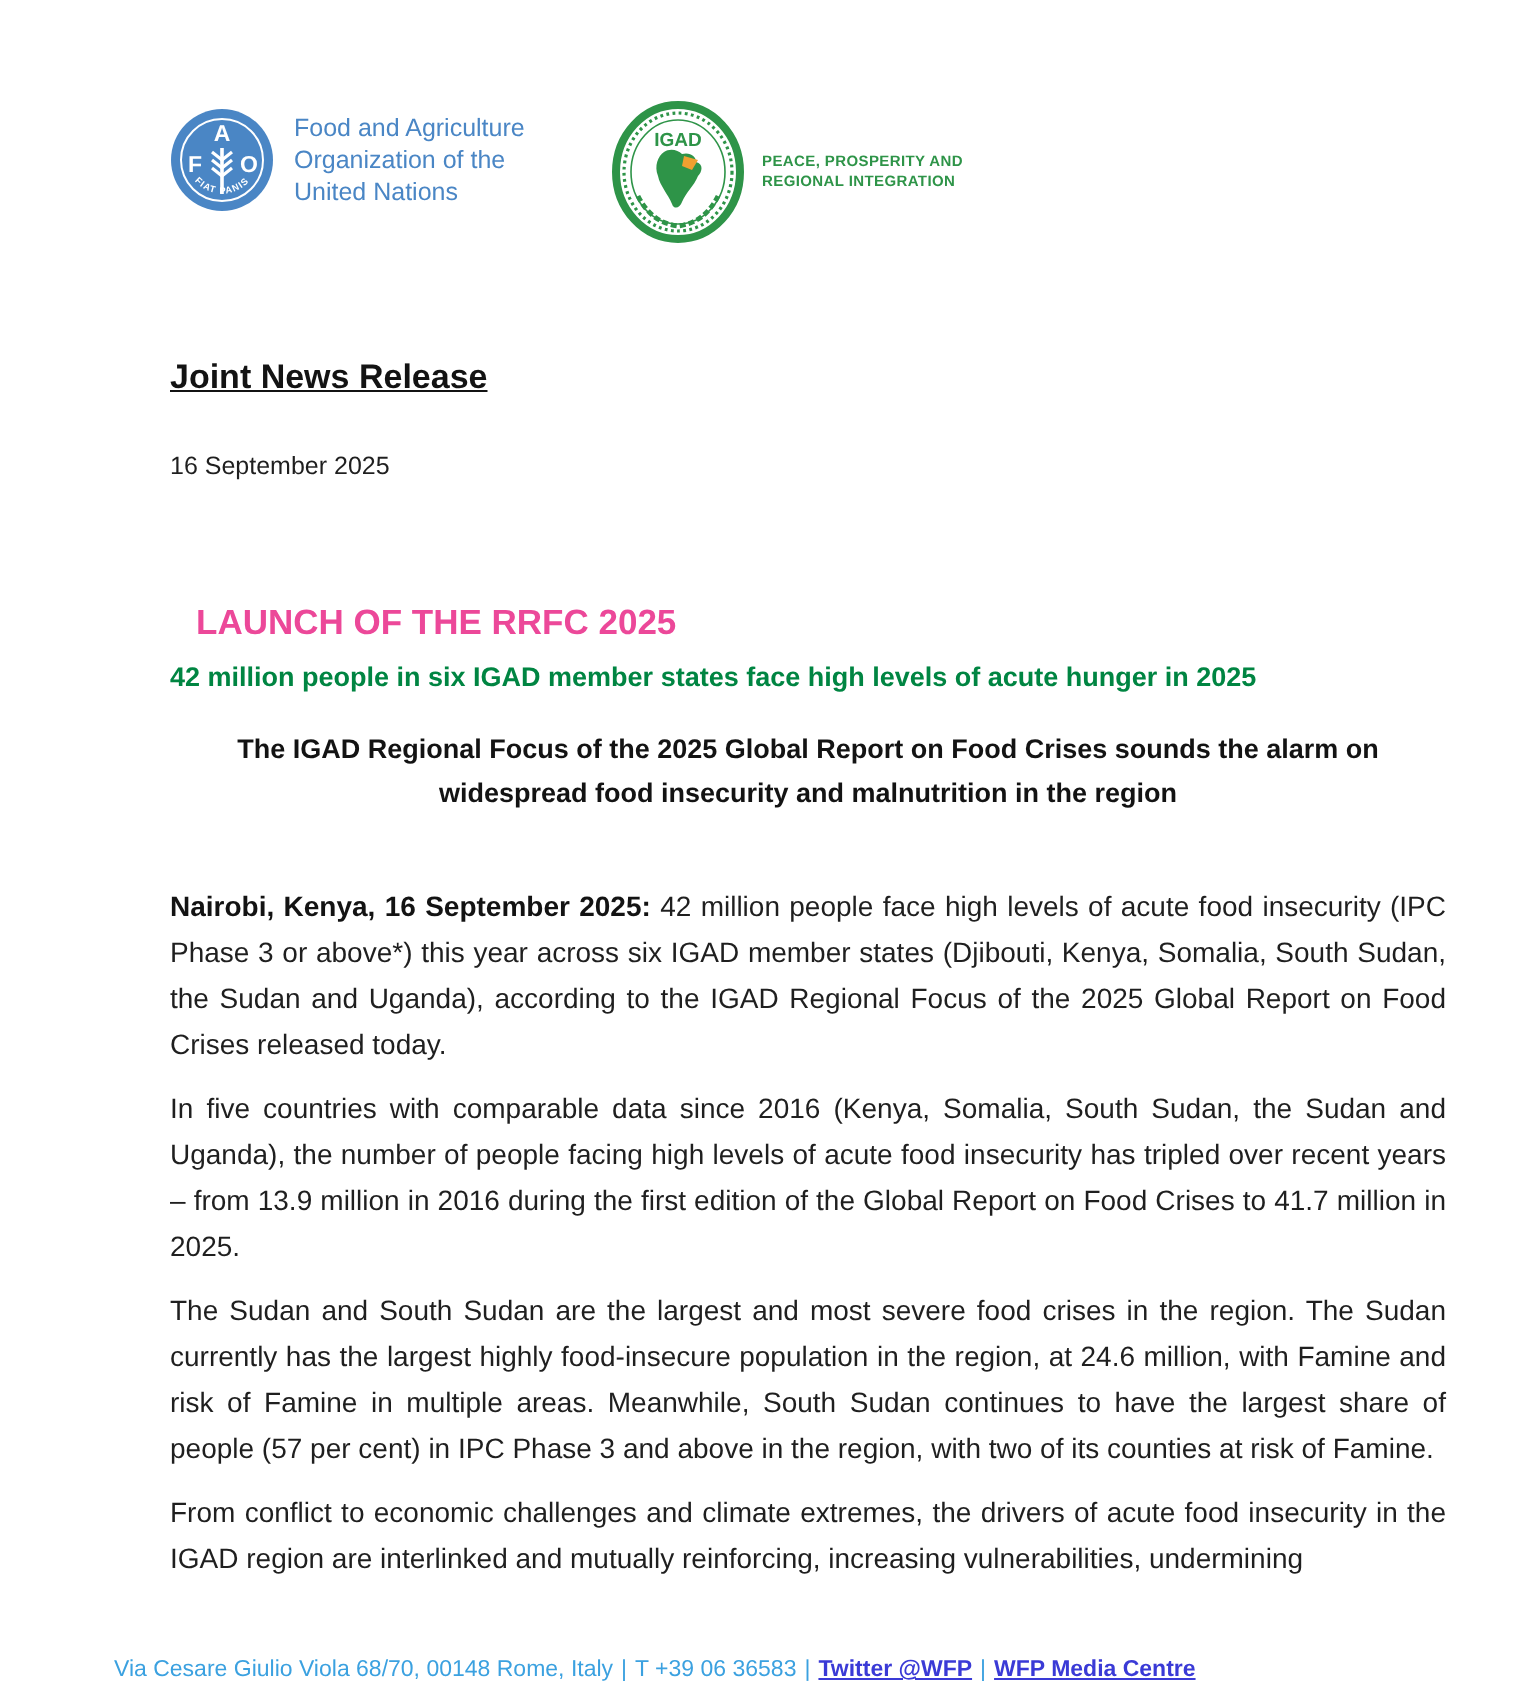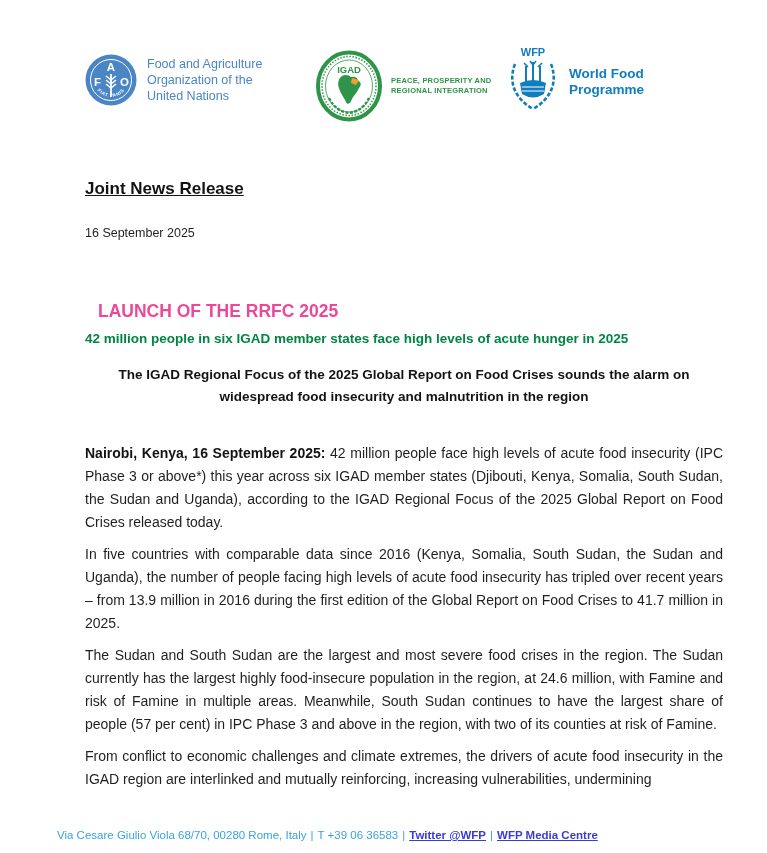--- a/index.html
+++ b/index.html
@@ -8,21 +8,21 @@
     width: 767px;
     height: 853px;
     background: #ffffff;
     overflow: hidden;
     font-family: "Liberation Sans", sans-serif;
   }
 
   
   .logo-group { position: absolute; display: flex; align-items: center; }
   .fao-group  { left: 85px;  top: 54px; }
-  .igad-group { left: 316px; top: 50px; }
+  .igad-group { left: 306px; top: 50px; }
   .wfp-group  { left: 505px; top: 45px; }
 
   .fao-label {
     margin-left: 10px; width: 134px;
     font-weight: normal; font-size: 12.5px; line-height: 16px;
     color: #4a86c5;
   }
   .igad-label {
     margin-left: 9px; width: 116px;
     font-weight: bold; font-size: 7.5px; line-height: 10px;
@@ -107,46 +107,35 @@
       <ellipse cx="33" cy="36" rx="27" ry="29.5" fill="none" stroke="#2e9448" stroke-width="1.6" stroke-dasharray="1.4 1.7"></ellipse>
       <ellipse cx="33" cy="36" rx="23.5" ry="26" fill="#ffffff" stroke="#2e9448" stroke-width="0.8"></ellipse>
       <text class="igad-word" x="33" y="23">IGAD</text>
       <path d="M26 26 C29 24 33 25 35 27 C39 26 42 28 42 31 C46 32 45 36 43 38 C41 43 37 46 35 51 C34 54 31 55 30 52 C28 47 24 43 23 38 C21 33 23 28 26 26 Z" fill="#2e9448"></path>
       <path d="M36 28 L43 30 L40 35 L35 33 Z" fill="#f0a030"></path>
       <path d="M13 48 C18 58 25 62 33 63 C41 62 48 58 53 48" fill="none" stroke="#2e9448" stroke-width="2.4" stroke-dasharray="3 1.5"></path>
     </svg>
     <div class="igad-label">PEACE, PROSPERITY AND REGIONAL INTEGRATION</div>
   </div>
 
-  <div class="logo-group wfp-group">
-    <svg width="56" height="74" viewBox="0 0 56 74">
-      <text class="wfp-word" x="28" y="11">WFP</text>
-      <path d="M10 19 C4 34 7 52 28 64 M46 19 C52 34 49 52 28 64" fill="none" stroke="#0f7dbe" stroke-width="2.6" stroke-dasharray="4 2"></path>
-      <path d="M28 17 V36 M21 21 V37 M35 21 V37" stroke="#0f7dbe" stroke-width="2" fill="none"></path>
-      <path d="M19 18 L23 22 M33 22 L37 18 M25 16 L28 20 L31 16" stroke="#0f7dbe" stroke-width="1.6" fill="none"></path>
-      <path d="M15 38 Q28 32 41 38 L39 49 Q28 56 17 49 Z" fill="#0f7dbe"></path>
-      <path d="M17 42 H39 M17 46 H39" stroke="#ffffff" stroke-width="1.2"></path>
-    </svg>
-    <div class="wfp-label">World Food Programme</div>
-  </div>
 
   <h1 class="kicker">Joint News Release</h1>
 
   <div class="date-line">16 September 2025</div>
 
   <h2 class="doc-title">LAUNCH OF THE RRFC 2025</h2>
 
   <div class="sub-green">42 million people in six IGAD member states face high levels of acute hunger in 2025</div>
 
   <div class="sub-bold">The IGAD Regional Focus of the 2025 Global Report on Food Crises sounds the alarm on widespread food insecurity and malnutrition in the region</div>
 
   <div class="body-copy">
     <p><strong>Nairobi, Kenya, 16 September 2025:</strong><span> 42 million people face high levels of acute food insecurity (IPC Phase 3 or above*) this year across six IGAD member states (Djibouti, Kenya, Somalia, South Sudan, the Sudan and Uganda), according to the IGAD Regional Focus of the 2025 Global Report on Food Crises released today.</span></p>
     <p><span>In five countries with comparable data since 2016 (Kenya, Somalia, South Sudan, the Sudan and Uganda), the number of people facing high levels of acute food insecurity has tripled over recent years – from 13.9 million in 2016 during the first edition of the Global Report on Food Crises to 41.7 million in 2025.</span></p>
     <p><span>The Sudan and South Sudan are the largest and most severe food crises in the region. The Sudan currently has the largest highly food-insecure population in the region, at 24.6 million, with Famine and risk of Famine in multiple areas. Meanwhile, South Sudan continues to have the largest share of people (57 per cent) in IPC Phase 3 and above in the region, with two of its counties at risk of Famine.</span></p>
     <p><span>From conflict to economic challenges and climate extremes, the drivers of acute food insecurity in the IGAD region are interlinked and mutually reinforcing, increasing vulnerabilities, undermining</span></p>
   </div>
 
   <div class="page-footer">
-    <span>Via Cesare Giulio Viola 68/70, 00280 Rome, Italy</span><span class="sep">|</span><span>T +39 06 36583</span><span class="sep">|</span><a href="#">Twitter @WFP</a><span class="sep">|</span><a href="#">WFP Media Centre</a>
+    <span>Via Cesare Giulio Viola 68/70, 00148 Rome, Italy</span><span class="sep">|</span><span>T +39 06 36583</span><span class="sep">|</span><a href="#">Twitter @WFP</a><span class="sep">|</span><a href="#">WFP Media Centre</a>
   </div>
 
 </div>
 
 </body></html>

